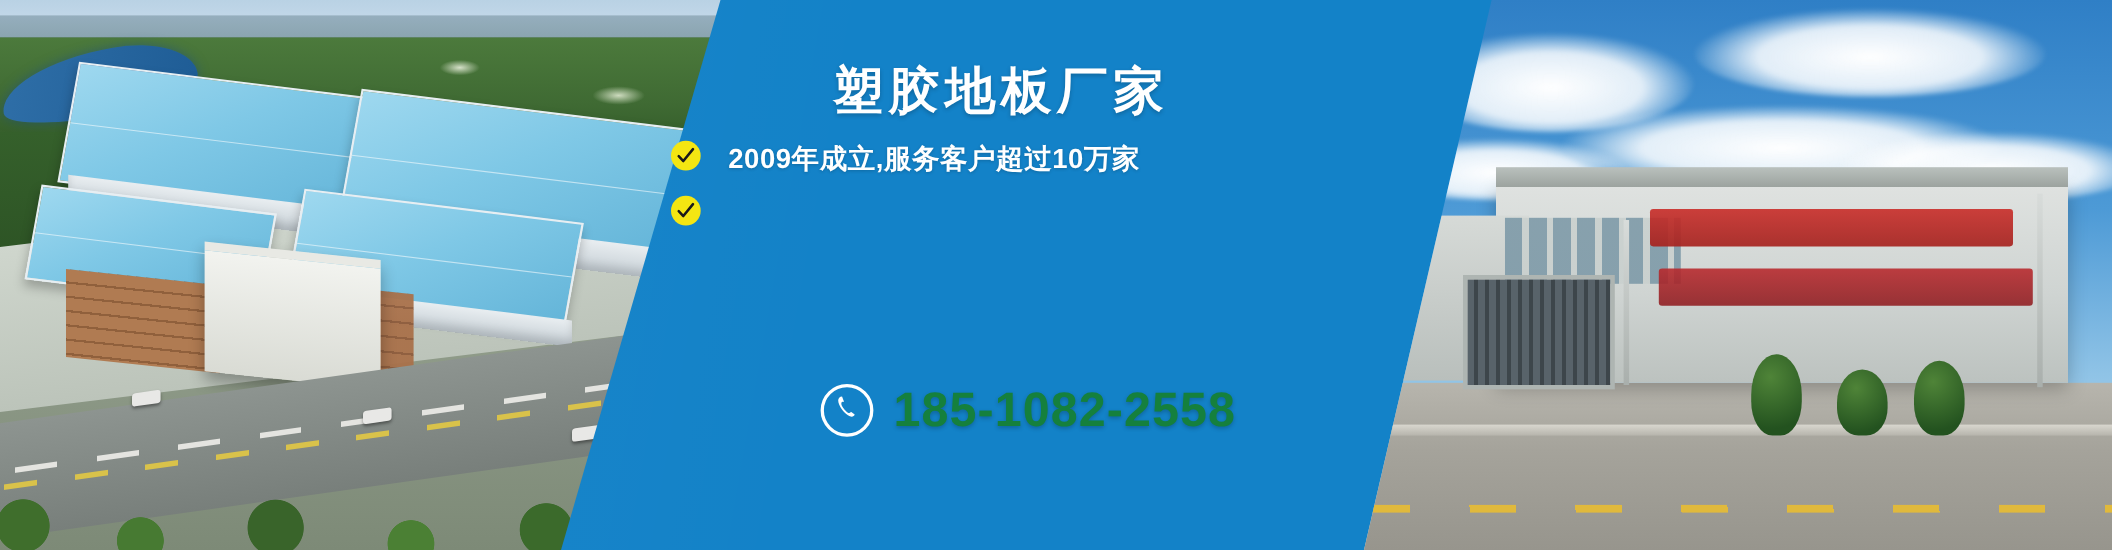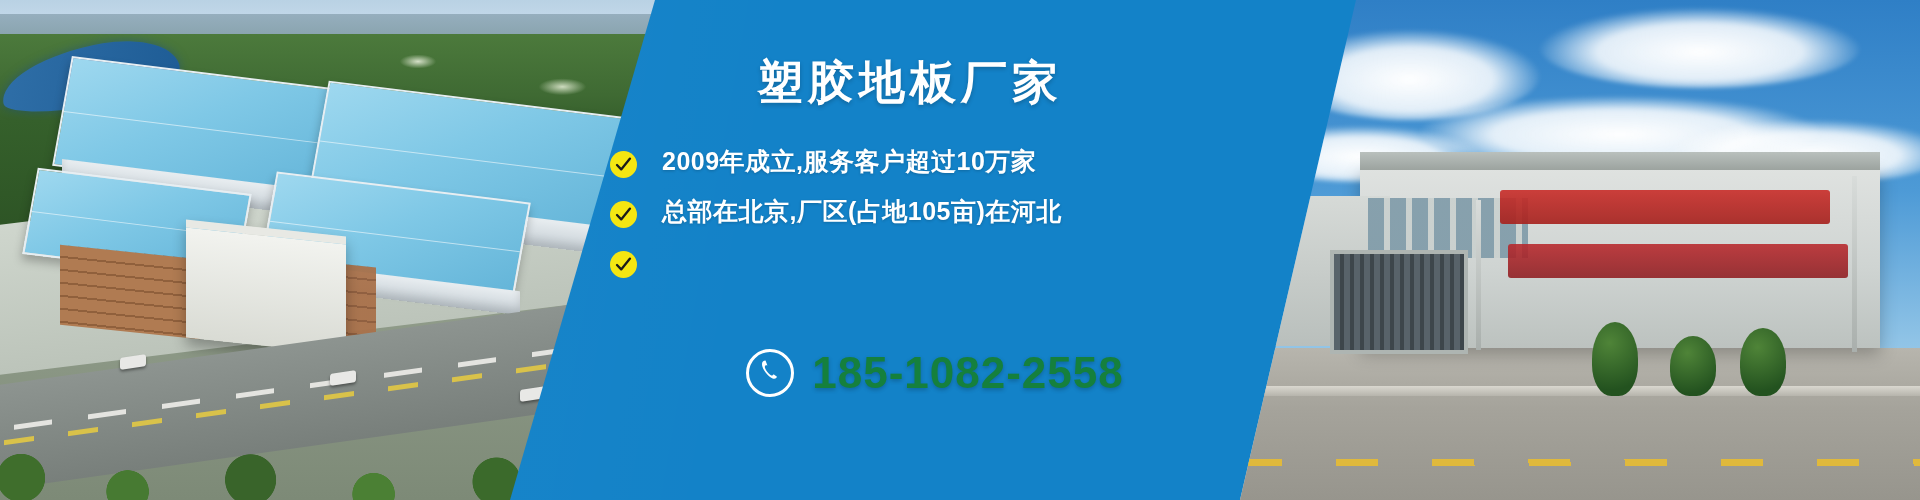--- a/index.html
+++ b/index.html
@@ -277,21 +277,21 @@
     text-shadow: 0 2px 4px rgba(0,0,0,.22);
     white-space: nowrap;
   }
   .bullets {
     position: absolute;
     left: 10px; top: 128px;
     width: 610px;
   }
   .bullet {
     display: flex;
-    align-items: flex-end;
+    align-items: flex-start;
     height: 50px;
     white-space: nowrap;
   }
   .tick {
     flex: 0 0 auto;
     width: 27px; height: 27px;
     border-radius: 50%;
     background: #f4e612;
     position: relative;
     margin-right: 25px;
@@ -424,28 +424,20 @@
 
         <div class="bullet">
           <span class="tick">
             <svg width="19" height="19" viewBox="0 0 19 19">
               <path d="M3 10 L7.2 14.4 L16 3.6" stroke="#1a1a1a" stroke-width="2.3" fill="none" stroke-linecap="round" stroke-linejoin="round"></path>
             </svg>
           </span>
           <span class="bullet-text">2009年成立,服务客户超过10万家</span>
         </div>
 
-        <div class="bullet">
-          <span class="tick">
-            <svg width="19" height="19" viewBox="0 0 19 19">
-              <path d="M3 10 L7.2 14.4 L16 3.6" stroke="#1a1a1a" stroke-width="2.3" fill="none" stroke-linecap="round" stroke-linejoin="round"></path>
-            </svg>
-          </span>
-          <span class="bullet-text">总部在北京,厂区(占地105亩)在河北</span>
-        </div>
 
         <div class="bullet">
           <span class="tick">
             <svg width="19" height="19" viewBox="0 0 19 19">
               <path d="M3 10 L7.2 14.4 L16 3.6" stroke="#1a1a1a" stroke-width="2.3" fill="none" stroke-linecap="round" stroke-linejoin="round"></path>
             </svg>
           </span>
         </div>
 
 

